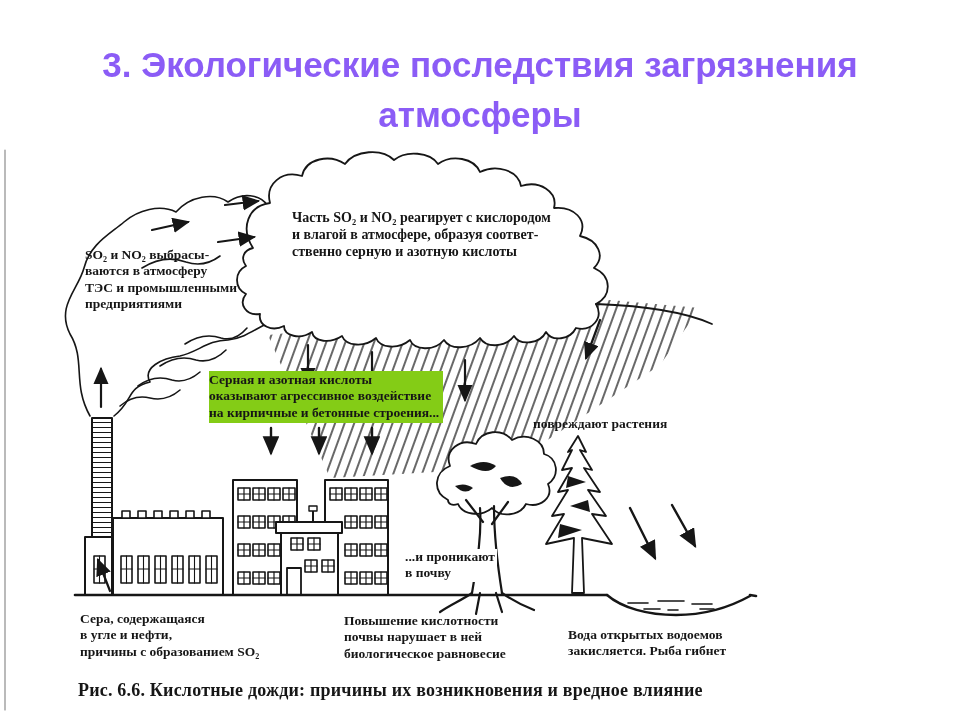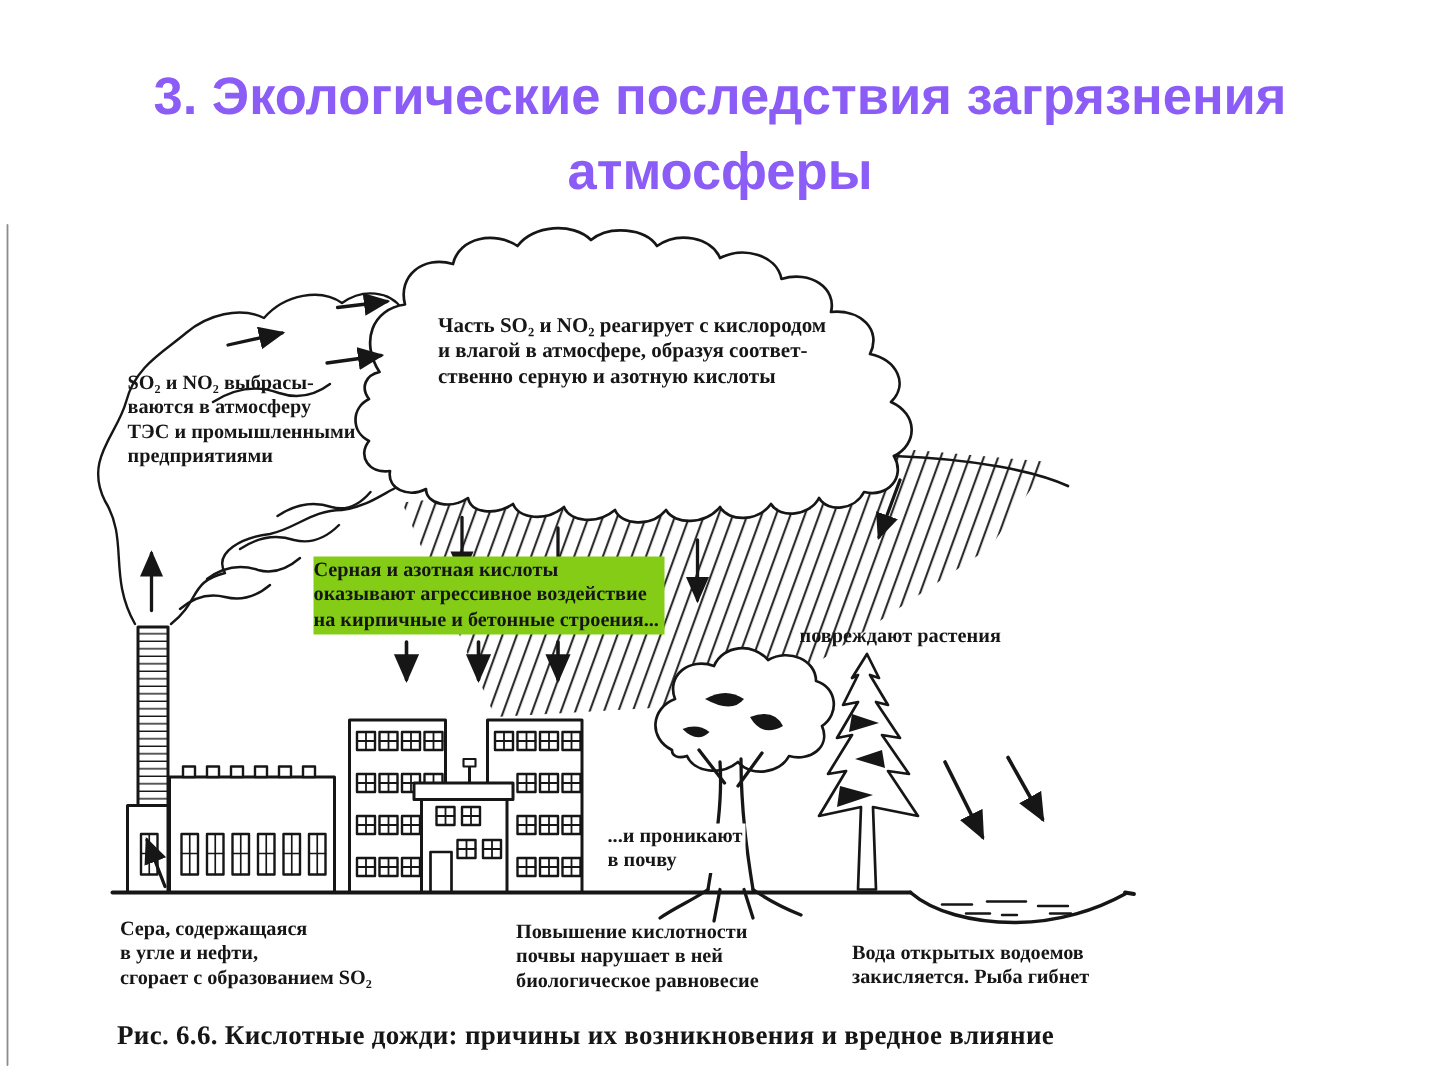--- a/index.html
+++ b/index.html
@@ -235,21 +235,21 @@
 ТЭС и промышленными
 предприятиями</div>
   <div class="lbl l-acids">Серная и азотная кислоты
 оказывают агрессивное воздействие
 на кирпичные и бетонные строения...</div>
   <div class="lbl l-plants">повреждают растения</div>
   <div class="lbl l-soilpen">...и проникают
 в почву</div>
   <div class="lbl l-sulfur">Сера, содержащаяся
 в угле и нефти,
-сгорает с образованием SO₂</div>
+причины с образованием SO₂</div>
   <div class="lbl l-soilacid">Повышение кислотности
 почвы нарушает в ней
 биологическое равновесие</div>
   <div class="lbl l-water">Вода открытых водоемов
 закисляется. Рыба гибнет</div>
 
   <div class="caption">Рис. 6.6. Кислотные дожди: причины их возникновения и вредное влияние</div>
 
 </div>
 

